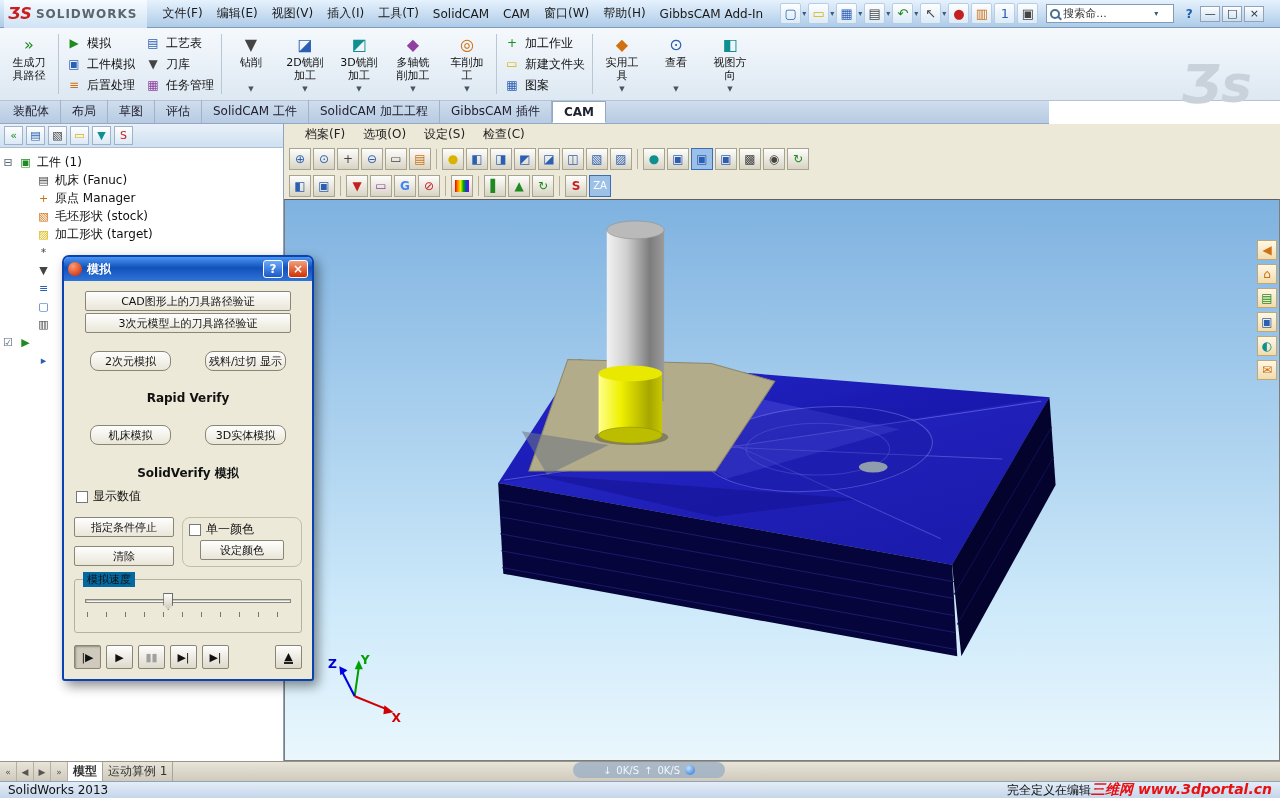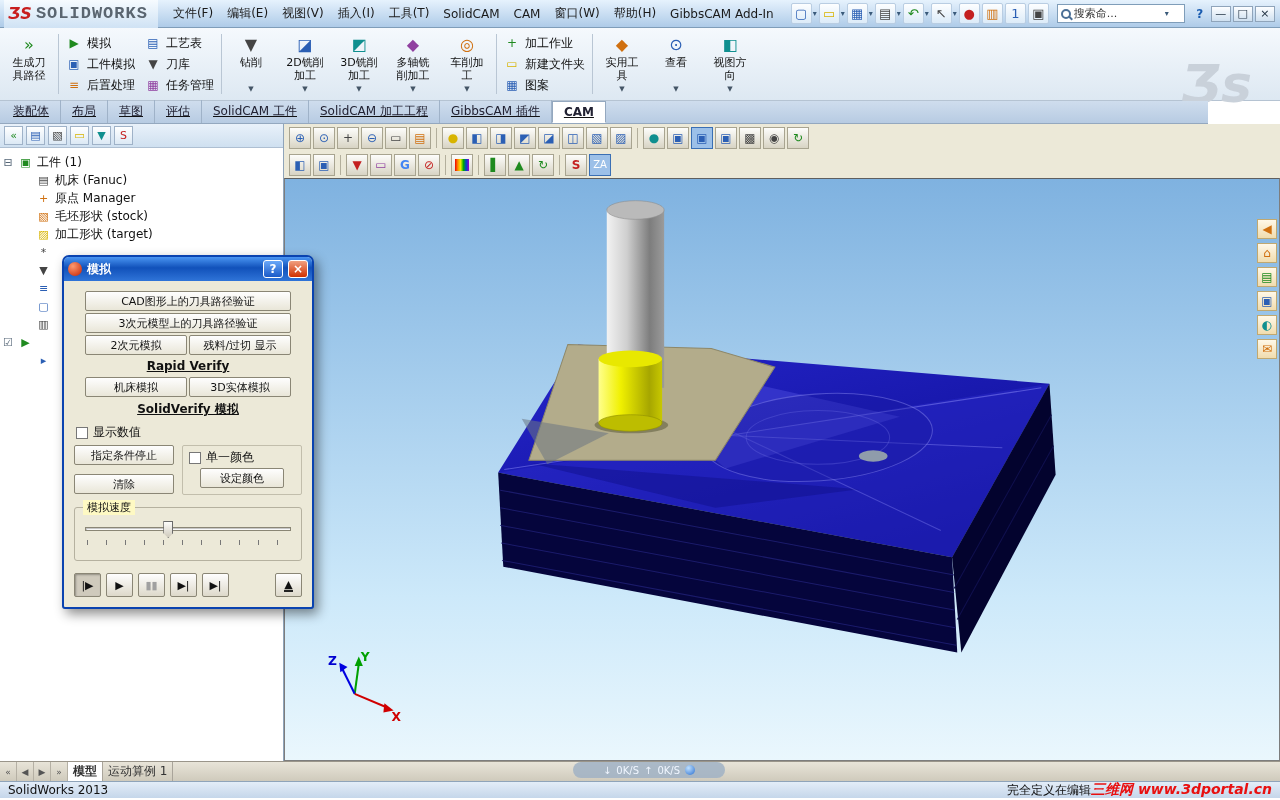--- a/index.html
+++ b/index.html
@@ -2,21 +2,21 @@
 <html><head>
 <meta charset="utf-8">
 <style>
 *{margin:0;padding:0;box-sizing:border-box;}
 html,body{width:1280px;height:800px;}
 body{font-family:"DejaVu Sans","Liberation Sans",sans-serif;font-size:12px;color:#111;position:relative;overflow:hidden;background:#fff;}
 
 #titlebar{position:absolute;left:0;top:0;width:1280px;height:28px;background:linear-gradient(#e6f2fd,#aecbe8);border-bottom:1px solid #7f9db9;display:flex;align-items:center;padding:0 4px;}
 #logo{display:flex;align-items:center;height:28px;padding:0 10px 0 4px;background:linear-gradient(#f6fbff,#cfe2f4);margin-right:8px;}
 #logo .mark{color:#c81e1e;font-weight:bold;font-style:italic;font-size:16px;margin-right:4px;}
-#logo .name{font-weight:bold;color:#5a6570;font-size:17px;letter-spacing:1px;font-family:Liberation Mono, monospace;}
+#logo .name{font-weight:bold;color:#5a6570;font-size:12px;letter-spacing:1px;}
 .menu{padding:3px 7px;white-space:nowrap;cursor:default;color:#1a1a1a;}
 #tb-icons{display:flex;align-items:center;margin-left:10px;}
 .tb-btn{display:flex;align-items:center;margin-right:2px;}
 .tb-icon{width:21px;height:21px;display:flex;align-items:center;justify-content:center;font-size:13px;border:1px solid transparent;border-radius:2px;background:linear-gradient(#fdfeff,#dcebf8);border-color:#b9cde2;}
 .caret{font-size:8px;color:#3a5a7a;margin-left:1px;}
 #searchbox{display:flex;align-items:center;background:#fff;border:1px solid #7f9db9;height:19px;width:128px;padding:0 3px;margin:0 6px;}
 #searchbox input{border:none;outline:none;width:90px;font-size:11px;font-family:inherit;color:#333;}
 .mag{width:10px;height:10px;border:2px solid #4a6f96;border-radius:50%;position:relative;margin-right:3px;}
 .mag::after{content:"";position:absolute;width:5px;height:2px;background:#4a6f96;transform:rotate(45deg);right:-4px;bottom:-2px;}
 .winbtn{width:20px;height:16px;display:flex;align-items:center;justify-content:center;font-size:11px;border:1px solid #8fa4ba;background:linear-gradient(#fdfeff,#cfe0f0);margin-left:2px;color:#234;}
@@ -28,21 +28,21 @@
 .rbig{width:54px;display:flex;flex-direction:column;align-items:center;padding-top:3px;text-align:center;line-height:13px;font-size:11px;}
 .bicon{width:22px;height:22px;display:flex;align-items:center;justify-content:center;font-size:16px;margin-bottom:1px;}
 .micon{width:16px;height:16px;display:inline-flex;align-items:center;justify-content:center;font-size:12px;}
 .rsep{width:1px;background:#b9c6d4;margin:4px 2px;}
 .ddv{font-size:7px;color:#456;margin-top:1px;}
 .bl{display:block;min-height:13px;}
 #ribbon-watermark{position:absolute;right:28px;top:30px;font-size:52px;font-style:italic;font-weight:bold;color:#c9d1da;line-height:1;}
 
 .cb{color:#2b5fb4}.cg{color:#1f8a1f}.co{color:#d07010}.cr{color:#c42020}.cy{color:#d8b400}.ck{color:#444}.ct{color:#0f8f8f}.cp{color:#9040a0}
 
-#tabstrip{position:absolute;left:0;top:101px;width:1208px;height:23px;background:linear-gradient(#cfdded,#b7cbe2);display:flex;align-items:flex-end;padding-left:2px;border-bottom:1px solid #94a8bf;text-decoration:underline;}
+#tabstrip{position:absolute;left:0;top:101px;width:1049px;height:23px;background:linear-gradient(#cfdded,#b7cbe2);display:flex;align-items:flex-end;padding-left:2px;border-bottom:1px solid #94a8bf;}
 .ctab{padding:3px 11px;border-right:1px solid #9fb2c8;color:#223;white-space:nowrap;}
 .ctab.active{background:#fff;border:1px solid #94a8bf;border-bottom:1px solid #fff;font-weight:bold;}
 
 #sidebar{position:absolute;left:0;top:124px;width:284px;height:637px;background:#fff;border-right:1px solid #8fa4ba;display:flex;flex-direction:column;}
 #side-toolbar{height:24px;background:linear-gradient(#e9f1fa,#cfe0f0);display:flex;align-items:center;gap:3px;padding:0 4px;border-bottom:1px solid #aebfd2;}
 .sicon{width:19px;height:19px;border:1px solid #9fb2c8;background:linear-gradient(#ffffff,#dce9f5);display:flex;align-items:center;justify-content:center;font-size:11px;}
 #tree{flex:1;padding:5px 2px;overflow:hidden;}
 .trow{display:flex;align-items:center;height:18px;gap:4px;}
 .d1{padding-left:18px;}
 .t-exp{width:12px;text-align:center;color:#567;font-size:11px;flex:none;}
@@ -74,32 +74,32 @@
 #dialog{position:absolute;left:62px;top:255px;width:252px;z-index:40;border:2px solid #0a43b0;border-radius:7px 7px 3px 3px;box-shadow:4px 5px 12px rgba(0,0,0,.45);background:#ece9d8;}
 #dlg-title{height:24px;border-radius:5px 5px 0 0;background:linear-gradient(180deg,#4a95f2,#1151ba 45%,#2f74d8);display:flex;align-items:center;padding:0 4px;color:#fff;font-weight:bold;gap:5px;}
 .dlg-ic{width:14px;height:14px;border-radius:50%;background:radial-gradient(circle at 35% 30%,#ff9a70,#c42000);flex:none;}
 #dlg-title-text{flex:1;}
 .dlg-btn{width:20px;height:18px;border:1px solid #fff;border-radius:3px;display:flex;align-items:center;justify-content:center;font-size:12px;color:#fff;flex:none;}
 .dlg-btn.help{background:linear-gradient(#6aa8f8,#1a5ac8);}
 .dlg-btn.close{background:linear-gradient(#f0a080,#d03000);}
 #dlg-body{padding:8px 10px 10px;}
 .vbtn{display:block;width:206px;margin:2px auto;height:20px;border:1px solid #8a8675;border-radius:2px;background:linear-gradient(#fefefe,#e9e6d8);text-align:center;font-size:11px;font-family:inherit;color:#111;line-height:17px;}
 .vrow{display:flex;justify-content:center;gap:2px;margin:2px 0;}
-.vbtn.half{width:102px;margin:0;display:inline-block;}
-.vhead{text-align:center;font-weight:bold;margin:4px 0;font-size:12px;text-decoration:underline;}
-.chkrow{display:flex;align-items:center;gap:5px;margin:6px 0 4px 2px;}
+.vbtn.half{width:102px;margin:16px;display:inline-block;border-radius:8px;}
+.vhead{text-align:center;font-weight:bold;margin:4px 0;font-size:12px;}
+.chkrow{display:flex;align-items:center;gap:5px;margin:6px 0 12px 2px;}
 .chk{width:12px;height:12px;border:1px solid #777;background:#fff;flex:none;}
 .ctr-row{display:flex;gap:8px;margin-top:2px;}
 .left-col{display:flex;flex-direction:column;gap:9px;}
 .vbtn.w92{width:100px;margin:0;}
 .vbtn.w80{width:84px;margin:2px auto 4px;}
-.color-group{flex:1;border:1px solid #c2beac;border-radius:2px;padding:0 4px 2px;}
+.color-group{flex:1;border:1px solid #c2beac;border-radius:8px;padding:0 4px 2px;}
 .color-group .chkrow{margin:3px 0 2px 2px;}
 .group{border:1px solid #b5b19f;border-radius:3px;position:relative;margin-top:12px;padding:12px 10px 14px;}
-.group-label{position:absolute;top:-8px;left:8px;background:#fef9c3;padding:0 4px;font-size:11px;}
+.group-label{position:absolute;top:-8px;left:8px;background:#0369a1;padding:0 4px;font-size:11px;}
 .slider{position:relative;height:26px;}
 .track{position:absolute;left:0;right:0;top:7px;height:4px;border:1px solid #8a8675;background:#fff;box-shadow:inset 1px 1px 1px rgba(0,0,0,.25);}
 .thumb{position:absolute;left:38%;top:1px;width:10px;height:17px;background:linear-gradient(#fdfdfb,#cfcabc);border:1px solid #6a6a6a;clip-path:polygon(0 0,100% 0,100% 70%,50% 100%,0 70%);}
 .ticks{position:absolute;left:2px;right:2px;top:20px;height:5px;background:repeating-linear-gradient(90deg,#777 0 1px,transparent 1px 19px);}
 .transport{display:flex;gap:5px;margin-top:12px;align-items:center;}
 .tbtn{width:27px;height:24px;border:1px solid #8a8675;border-radius:2px;background:linear-gradient(#fefefe,#ddd9ca);display:flex;align-items:center;justify-content:center;font-size:11px;color:#111;flex:none;}
 .tbtn.pressed{background:#cfcabc;box-shadow:inset 1px 1px 2px rgba(0,0,0,.3);}
 .tbtn.disabled{color:#a0a0a0;}
 .tbtn.eject{margin-left:auto;}
 .tbtn.eject span{border-bottom:2px solid #222;line-height:11px;display:inline-block;}
@@ -352,20 +352,26 @@
       </div>
     <div class="trow d1">
         <span class="t-exp"></span>
         <span class="t-ic cb">▸</span>
         <span></span>
       </div>
   </div>
 </div>
 
 <div id="campanel">
+  <div id="cam-menus">
+    <span class="menu">档案(F)</span>
+    <span class="menu">选项(O)</span>
+    <span class="menu">设定(S)</span>
+    <span class="menu">检查(C)</span>
+  </div>
   <div class="cam-toolbar">
     <span class="cbtn">
         <span class="cb">⊕</span>
       </span>
     <span class="cbtn">
         <span class="cb">⊙</span>
       </span>
     <span class="cbtn">
         <span class="ck">+</span>
       </span>

